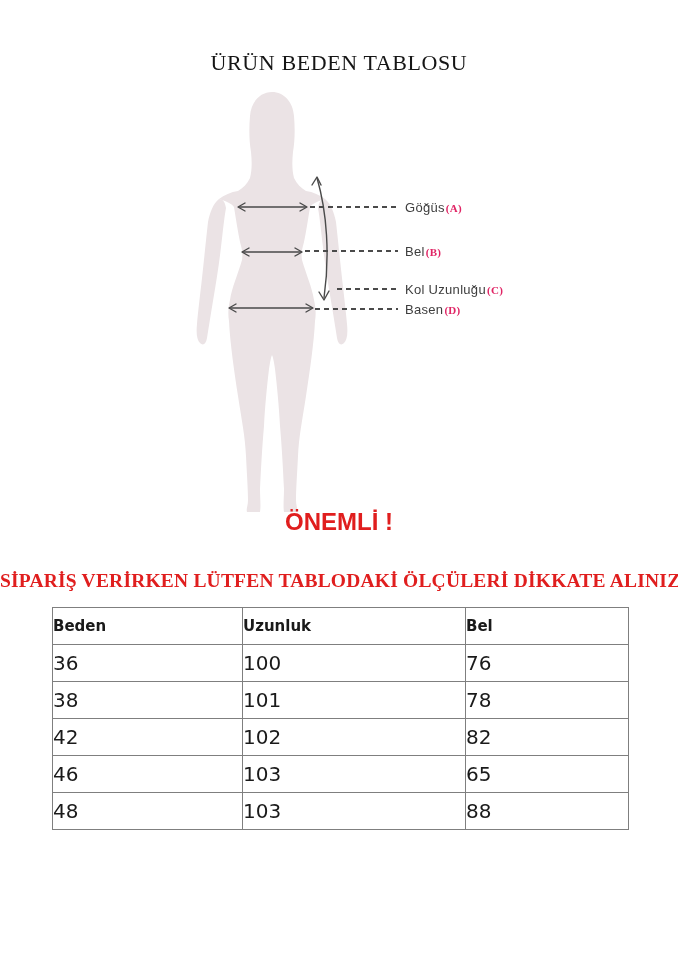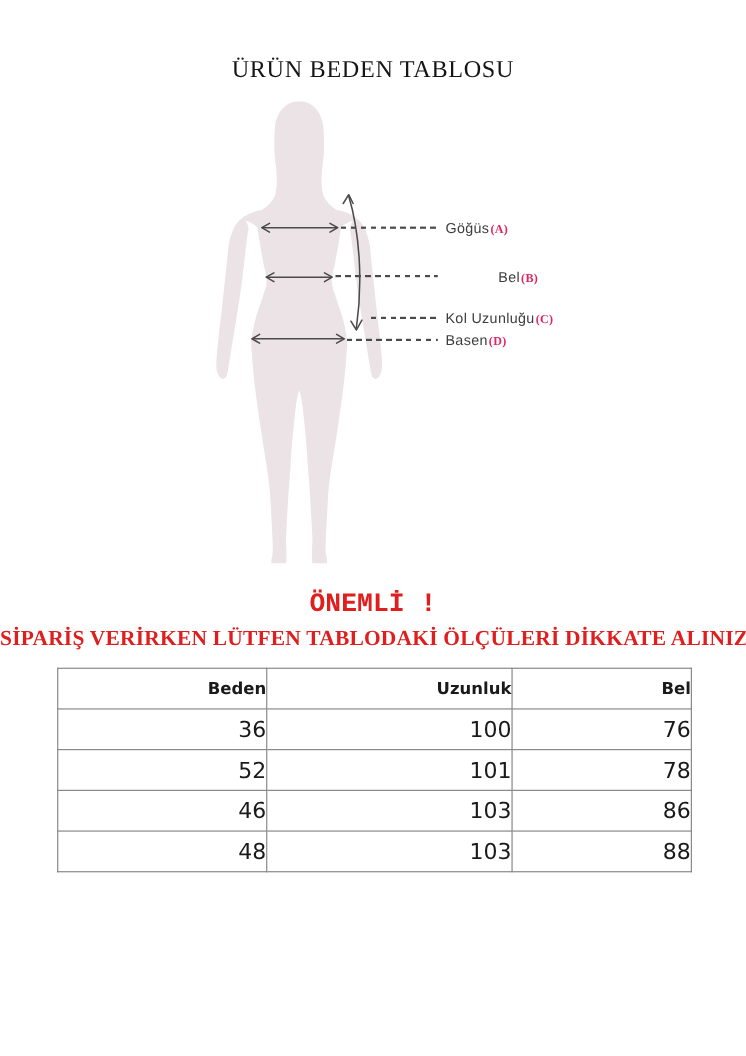--- a/index.html
+++ b/index.html
@@ -41,27 +41,27 @@
     text-align:right;
   }
   .measure-label .letter{
     font-family:"Liberation Serif", serif;
     font-weight:bold;
     font-size:11px;
     color:var(--accent_pink);
     margin-left:1px;
   }
   .lbl-a{top:200px;}
-  .lbl-b{top:244px;margin-left:48px;}
+  .lbl-b{top:244px;}
   .lbl-c{top:282px;}
   .lbl-d{top:302px;}
   .notice-heading{
-    position:absolute;top:536px;left:0;width:678px;
+    position:absolute;top:508px;left:0;width:678px;
     text-align:center;
-    font-family:Liberation Mono, monospace;
+    font-family:Liberation Sans, sans-serif;
     font-weight:bold;font-size:24px;
     color:var(--notice_red);
   }
   .notice-message{
     position:absolute;top:570px;left:0;width:678px;
     text-align:center;
     font-family:"Liberation Serif", serif;
     font-weight:bold;font-size:19.5px;
     color:var(--notice_red);
     letter-spacing:0.2px;
@@ -69,21 +69,21 @@
   }
   table.size-table{
     position:absolute;left:52px;top:607px;width:576px;
     border-collapse:collapse;
     font-family:"DejaVu Sans", sans-serif;
     color:#1a1a1a;
     table-layout:fixed;
   }
   table.size-table th, table.size-table td{
     border:1.5px solid var(--table_border);
-    text-align:right;
+    text-align:left;
     padding:0;
   }
   table.size-table th{
     height:36px;font-size:15px;font-weight:bold;
   }
   table.size-table td{
     height:36px;font-size:20px;font-weight:normal;
   }
   col.c1{width:190px;} col.c2{width:223px;} col.c3{width:163px;}
 </style>
@@ -217,28 +217,33 @@
         <th>Bel</th>
       </tr>
     </thead>
     <tbody>
       <tr>
         <td>36</td>
         <td>100</td>
         <td>76</td>
       </tr>
       <tr>
-        <td>52</td>
+        <td>38</td>
         <td>101</td>
         <td>78</td>
       </tr>
       <tr>
+        <td>42</td>
+        <td>102</td>
+        <td>82</td>
+      </tr>
+      <tr>
         <td>46</td>
         <td>103</td>
-        <td>86</td>
+        <td>65</td>
       </tr>
       <tr>
         <td>48</td>
         <td>103</td>
         <td>88</td>
       </tr>
     </tbody>
   </table>
 
 </div>

